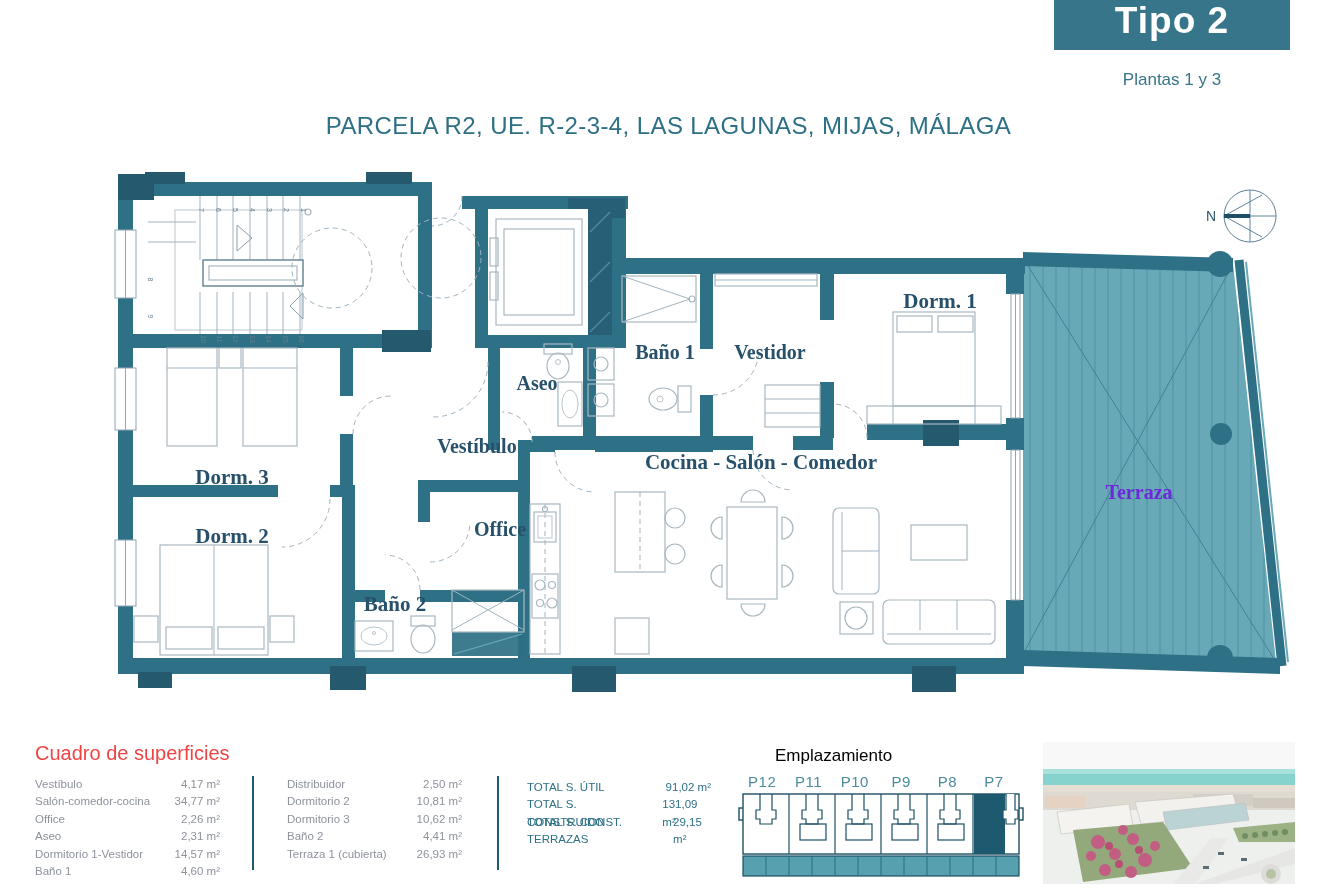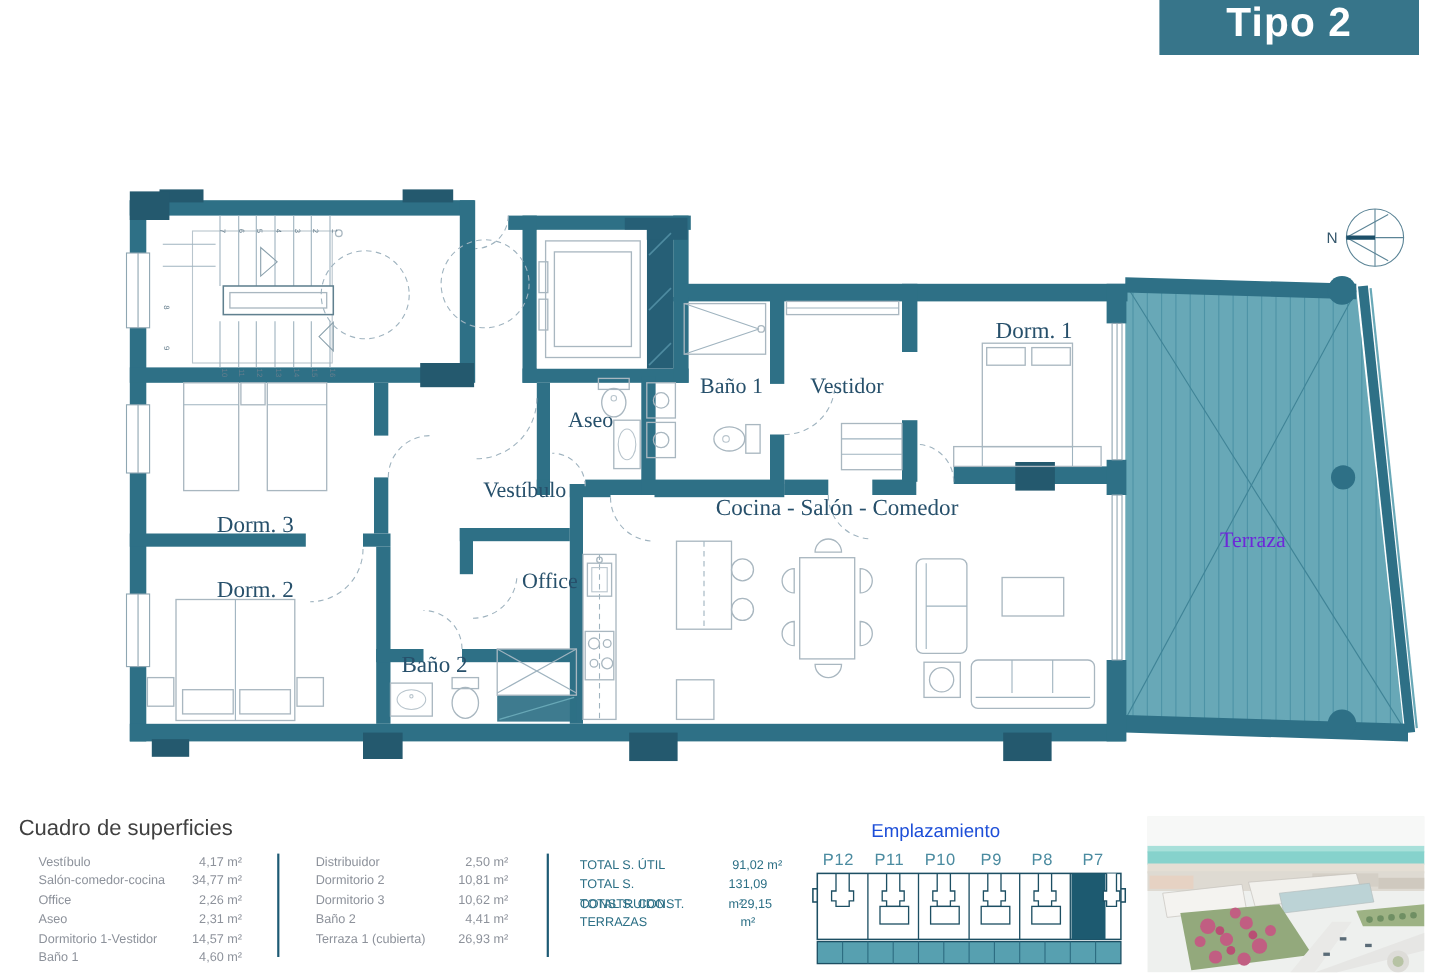--- a/index.html
+++ b/index.html
@@ -10,48 +10,50 @@
   
   .type-badge{left:1054px;top:0;width:236px;height:50px;background:#37758a;color:#fff;
     display:flex;align-items:flex-start;justify-content:center;font-size:37px;font-weight:700;
     letter-spacing:1px;}
   .floors{left:1054px;top:70px;width:236px;text-align:center;color:#37758a;font-size:17px;}
   .sheet-title{left:20px;top:112px;width:1297px;text-align:center;color:#2d7086;
     font-size:24px;letter-spacing:.4px;font-weight:400;}
 
   
   .room-label{position:absolute;transform:translate(-50%,-50%);white-space:nowrap;
-    font-family:"Liberation Serif","DejaVu Serif",serif;color:#27506b;}
+    font-family:"Liberation Serif","DejaVu Serif",serif;color:#27506b;font-weight:bold;}
   .rl-20{font-size:20px;} .rl-21{font-size:21px;}
   .rl-terr{color:#6d28d9;margin-top:24px;}
 
   
   .stair-nums{display:flex;justify-content:space-between;color:#667e8d;font-size:7px;}
   .stair-nums span{display:inline-block;transform:rotate(90deg);}
   .stair-col{flex-direction:column;align-items:center;}
 
   
-  .surf-title{left:17px;top:742px;color:#404040;font-size:20px;font-weight:500;}
+  .surf-title{left:35px;top:742px;color:#ef4444;font-size:20px;font-weight:500;}
   .surf-list{list-style:none;margin:0;padding:0;}
   .surf-list li{display:flex;justify-content:space-between;height:17.4px;line-height:17.4px;
     font-size:11.5px;color:#8d929b;}
   .totals li{color:#2d7086;font-weight:500;gap:13px;}
   .vline{width:2px;background:#1d5a74;}
-  .empl-title{left:792px;top:746px;color:#1d4ed8;font-size:17px;text-align:center;}
+  .empl-title{left:775px;top:746px;color:#000000;font-size:17px;text-align:center;}
   .unit-labels{left:739px;top:773px;width:278px;display:grid;grid-template-columns:repeat(6,1fr);
     text-align:center;color:#4b8ba0;font-size:15px;letter-spacing:.5px;}
 </style>
 </head>
 <body>
 
 <div class="page">
 
   <div class="abs type-badge">
     <span>Tipo 2</span>
   </div>
+  <div class="abs floors">Plantas 1 y 3</div>
+  <div class="abs sheet-title">PARCELA R2, UE. R-2-3-4, LAS LAGUNAS, MIJAS, MÁLAGA</div>
 
   <svg class="abs" style="left:1196px;top:186px;" width="96" height="64" viewBox="0 0 96 64">
     <circle cx="54" cy="30" r="26" fill="none" stroke="#5b8496" stroke-width="1"></circle>
     <line x1="28" y1="30" x2="80" y2="30" stroke="#5b8496" stroke-width="1"></line>
     <line x1="54" y1="4" x2="54" y2="56" stroke="#5b8496" stroke-width="1"></line>
     <line x1="28" y1="30" x2="66" y2="9" stroke="#5b8496" stroke-width="1"></line>
     <line x1="28" y1="30" x2="66" y2="51" stroke="#5b8496" stroke-width="1"></line>
     <line x1="28" y1="30" x2="54" y2="30" stroke="#1c4f68" stroke-width="4"></line>
     <text x="10" y="35" font-size="14" fill="#33566b" font-family="Liberation Sans,sans-serif">N</text>
   </svg>

